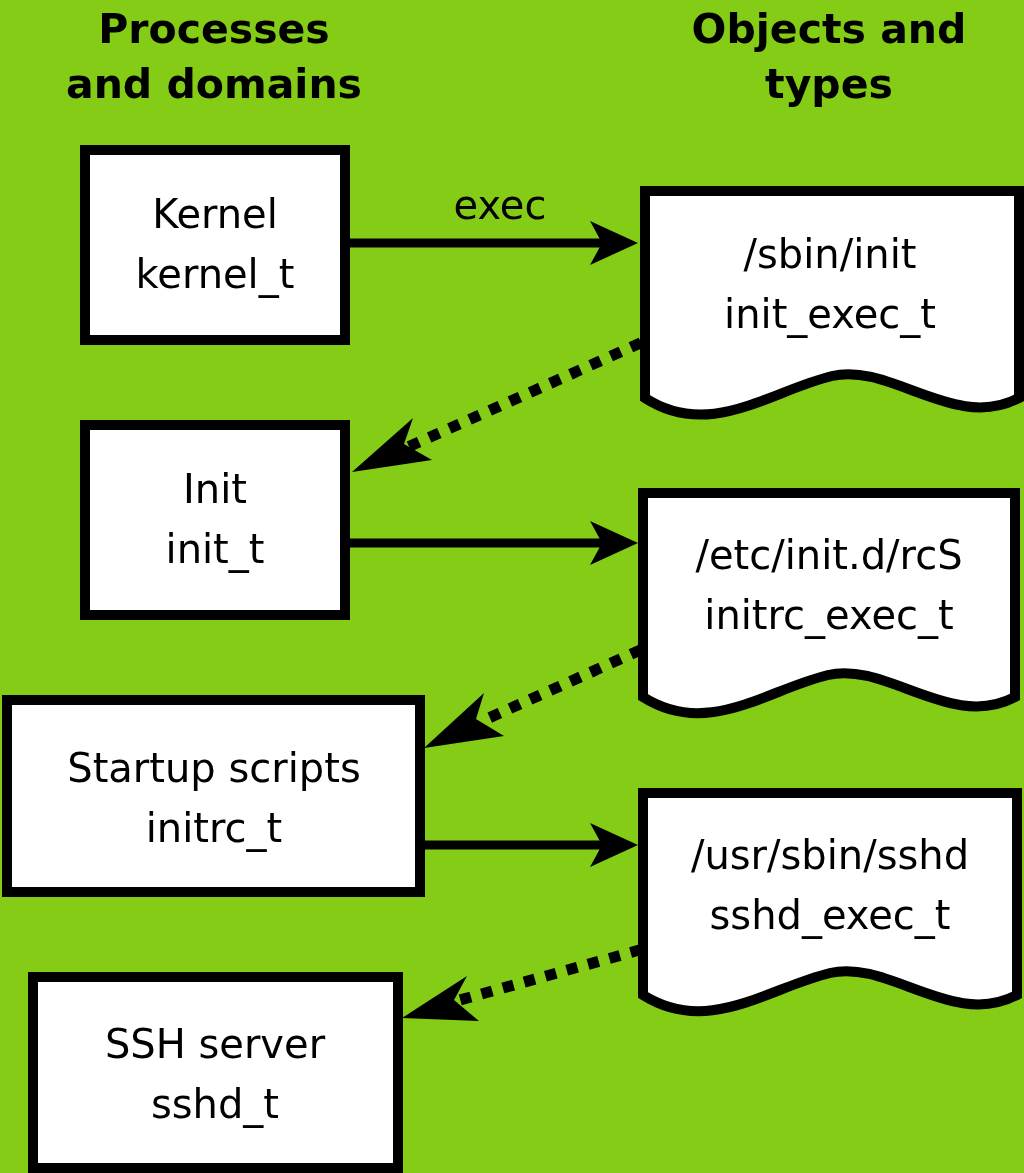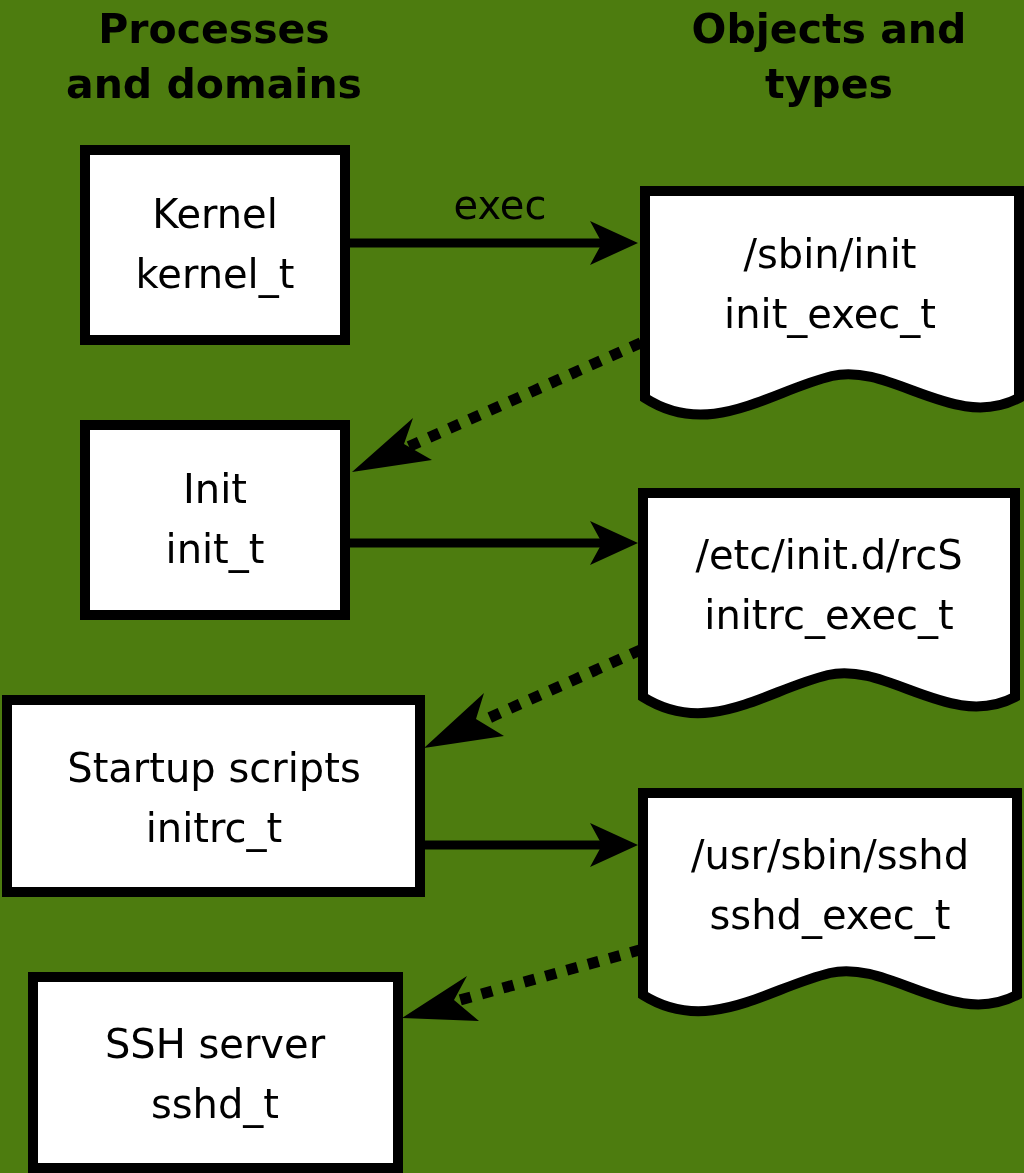--- a/index.html
+++ b/index.html
@@ -10,21 +10,21 @@
   body {
     width: 1024px;
     height: 1173px;
     font-family: "DejaVu Sans", sans-serif;
     overflow: hidden;
   }
   #diagram-root {
     position: relative;
     width: 1024px;
     height: 1173px;
-    background: #4d7c0f;
+    background: #84cc16;
   }
   svg.canvas {
     position: absolute;
     top: 0;
     left: 0;
     width: 1024px;
     height: 1173px;
   }
   .col-header {
     font-family: "DejaVu Sans", sans-serif;

